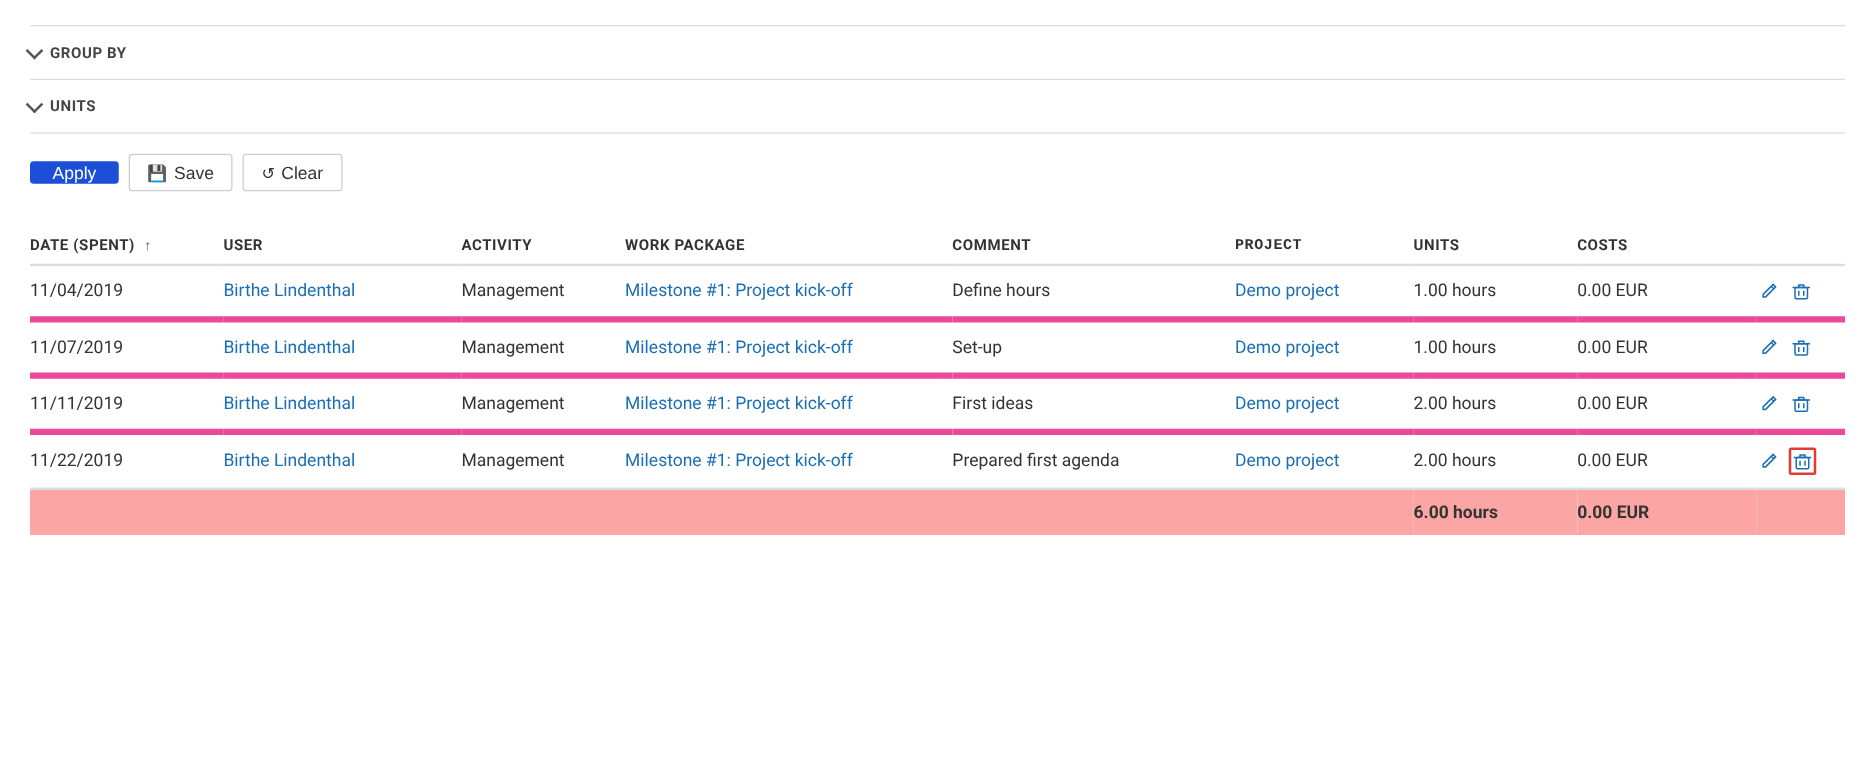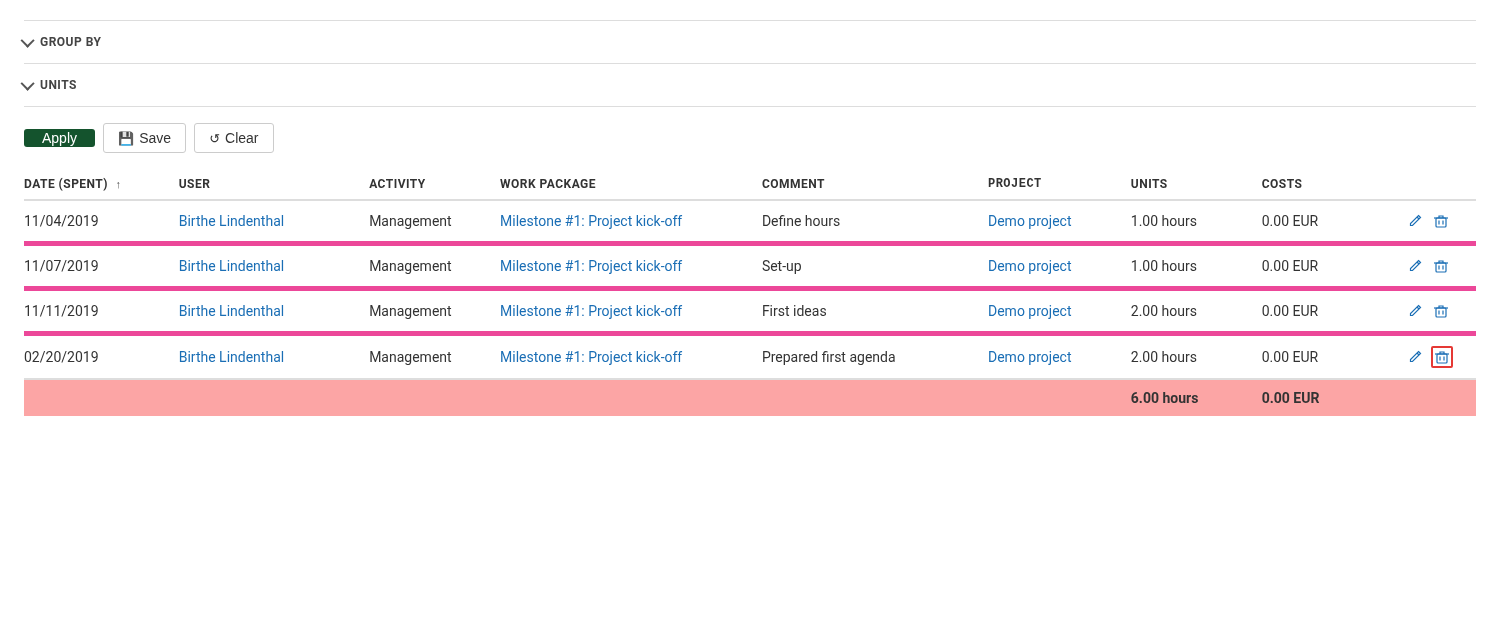--- a/index.html
+++ b/index.html
@@ -44,21 +44,21 @@
       transform: rotate(-45deg) translateY(-2px);
     }
     .toolbar {
       display: flex;
       align-items: center;
       gap: 8px;
       padding: 16px 0 12px 0;
       border-top: 1px solid #ddd;
     }
     .btn-apply {
-      background: #14532d;
+      background: #1d4ed8;
       color: #fff;
       border: none;
       padding: 1px 18px;
       border-radius: 3px;
       font-size: 14px;
       font-weight: 500;
       cursor: pointer;
     }
     .btn-save, .btn-clear {
       background: #fff;
@@ -68,21 +68,21 @@
       border-radius: 3px;
       font-size: 14px;
       cursor: pointer;
       display: flex;
       align-items: center;
       gap: 5px;
     }
     .data-table {
       width: 100%;
       border-collapse: collapse;
-      margin-top: 4px;
+      margin-top: 16px;
     }
     .data-table th {
       text-align: left;
       font-size: 12px;
       font-weight: 700;
       color: #333;
       letter-spacing: 0.04em;
       padding: 8px 10px 8px 0;
       border-bottom: 2px solid #ddd;
       white-space: nowrap;
@@ -289,21 +289,21 @@
       <path d="M1 5H15" stroke="#1a6eb5" stroke-width="1.2"></path>
       <path d="M6 5V3H10V5" stroke="#1a6eb5" stroke-width="1.2" fill="none"></path>
       <line x1="6" y1="7.5" x2="6" y2="11.5" stroke="#1a6eb5" stroke-width="1.2"></line>
       <line x1="10" y1="7.5" x2="10" y2="11.5" stroke="#1a6eb5" stroke-width="1.2"></line>
     </svg>
               </button>
             </div>
           </td>
         </tr>
         <tr>
-          <td>02/20/2019</td>
+          <td>11/22/2019</td>
           <td><a class="link-blue" href="#">Birthe Lindenthal</a></td>
           <td>Management</td>
           <td><a class="link-blue" href="#">Milestone #1: Project kick-off</a></td>
           <td>Prepared first agenda</td>
           <td><a class="link-blue" href="#">Demo project</a></td>
           <td>2.00 hours</td>
           <td>0.00 EUR</td>
           <td>
             <div class="action-icons">
               <button class="icon-btn">

